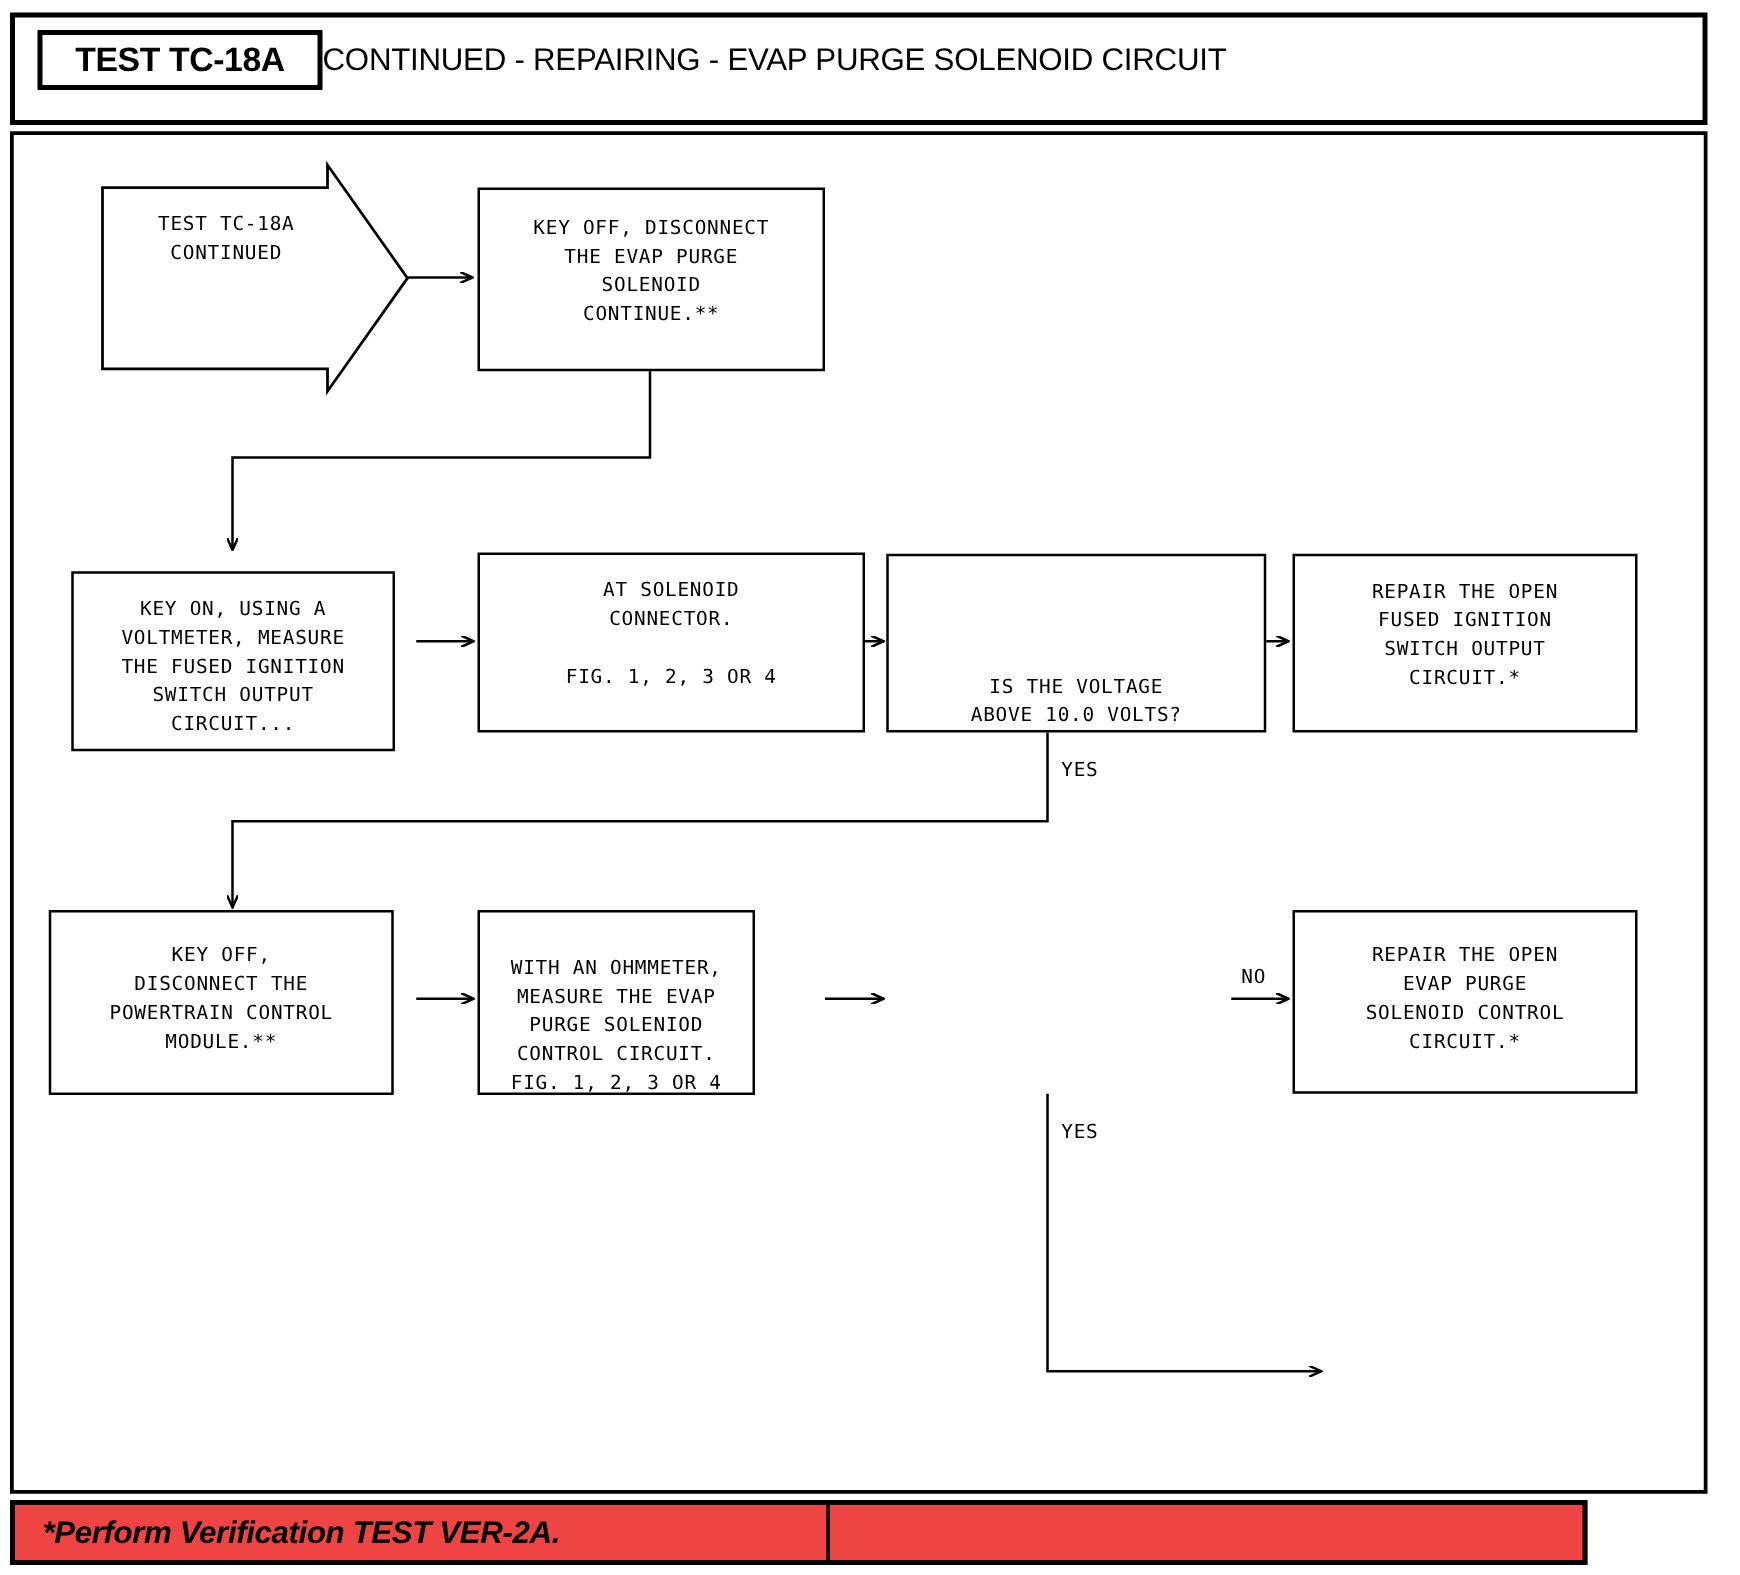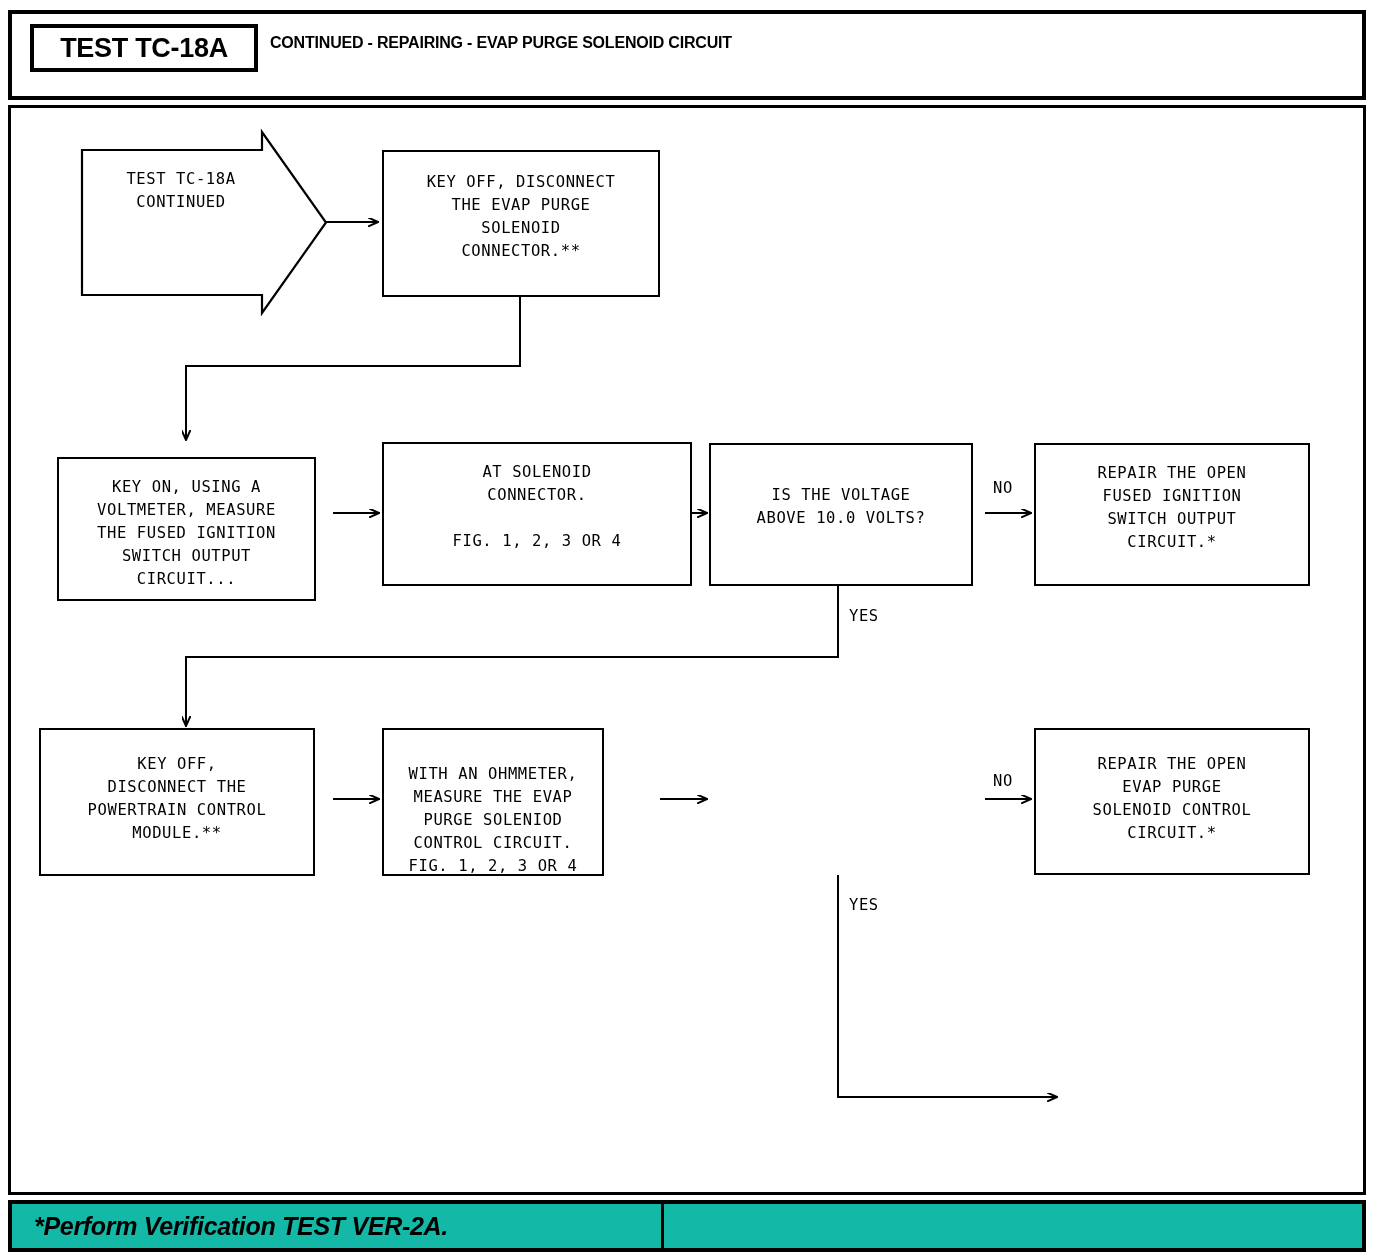--- a/index.html
+++ b/index.html
@@ -42,25 +42,25 @@
   }
   .header-tag span {
     font-family: "Liberation Sans", sans-serif;
     font-weight: bold;
     font-size: 27px;
     letter-spacing: -0.3px;
     white-space: nowrap;
   }
   .header-title {
     position: absolute;
-    left: 258px;
+    left: 246px;
     top: 20px;
     font-family: "Liberation Sans", sans-serif;
-    font-weight: bold;
-    font-size: 16px;
+    font-weight: normal;
+    font-size: 25px;
     letter-spacing: -0.2px;
     white-space: nowrap;
   }
 
   
   .diagram-frame {
     position: absolute;
     left: 8px;
     top: 105px;
     width: 1358px;
@@ -68,26 +68,26 @@
     border: 3px solid #000;
     box-sizing: border-box;
     background: #fff;
   }
 
   
   .footer-frame {
     position: absolute;
     left: 8px;
     top: 1200px;
-    width: 1358px;
+    width: 1262px;
     height: 52px;
     border: 4px solid #000;
     box-sizing: border-box;
     display: flex;
-    background: #14b8a6;
+    background: #ef4444;
   }
   .footer-cell {
     display: flex;
     align-items: center;
     height: 100%;
     box-sizing: border-box;
   }
   .footer-cell-left {
     width: 652px;
     border-right: 3px solid #000;
@@ -218,39 +218,39 @@
       <path d="M2,20 L182,20 L182,2 L246,92.5 L182,183 L182,165 L2,165 Z" fill="#fff" stroke="#000" stroke-width="2.2" stroke-linejoin="miter"></path>
     </svg>
     <div class="banner-text" style="left:6px; top:38px; width:190px;">TEST TC-18A
 CONTINUED</div>
   </div>
 
   <div class="node" style="left:382px; top:150px; width:278px; height:147px; padding-top:19px;">
     <div class="node-text">KEY OFF, DISCONNECT
 THE EVAP PURGE
 SOLENOID
-CONNECTOR.**</div>
+CONTINUE.**</div>
   </div>
 
   <div class="node" style="left:57px; top:457px; width:259px; height:144px; padding-top:17px;">
     <div class="node-text">KEY ON, USING A
 VOLTMETER, MEASURE
 THE FUSED IGNITION
 SWITCH OUTPUT
 CIRCUIT...</div>
   </div>
 
   <div class="node" style="left:382px; top:442px; width:310px; height:144px; padding-top:17px;">
     <div class="node-text">AT SOLENOID
 CONNECTOR.
 
 FIG. 1, 2, 3 OR 4</div>
   </div>
 
-  <div class="node" style="left:709px; top:443px; width:264px; height:143px; padding-top:39px;">
+  <div class="node" style="left:709px; top:443px; width:304px; height:143px; padding-top:39px;align-items:flex-end;">
     <div class="node-text">IS THE VOLTAGE
 ABOVE 10.0 VOLTS?</div>
   </div>
 
   <div class="node" style="left:1034px; top:443px; width:276px; height:143px; padding-top:17px;">
     <div class="node-text">REPAIR THE OPEN
 FUSED IGNITION
 SWITCH OUTPUT
 CIRCUIT.*</div>
   </div>

